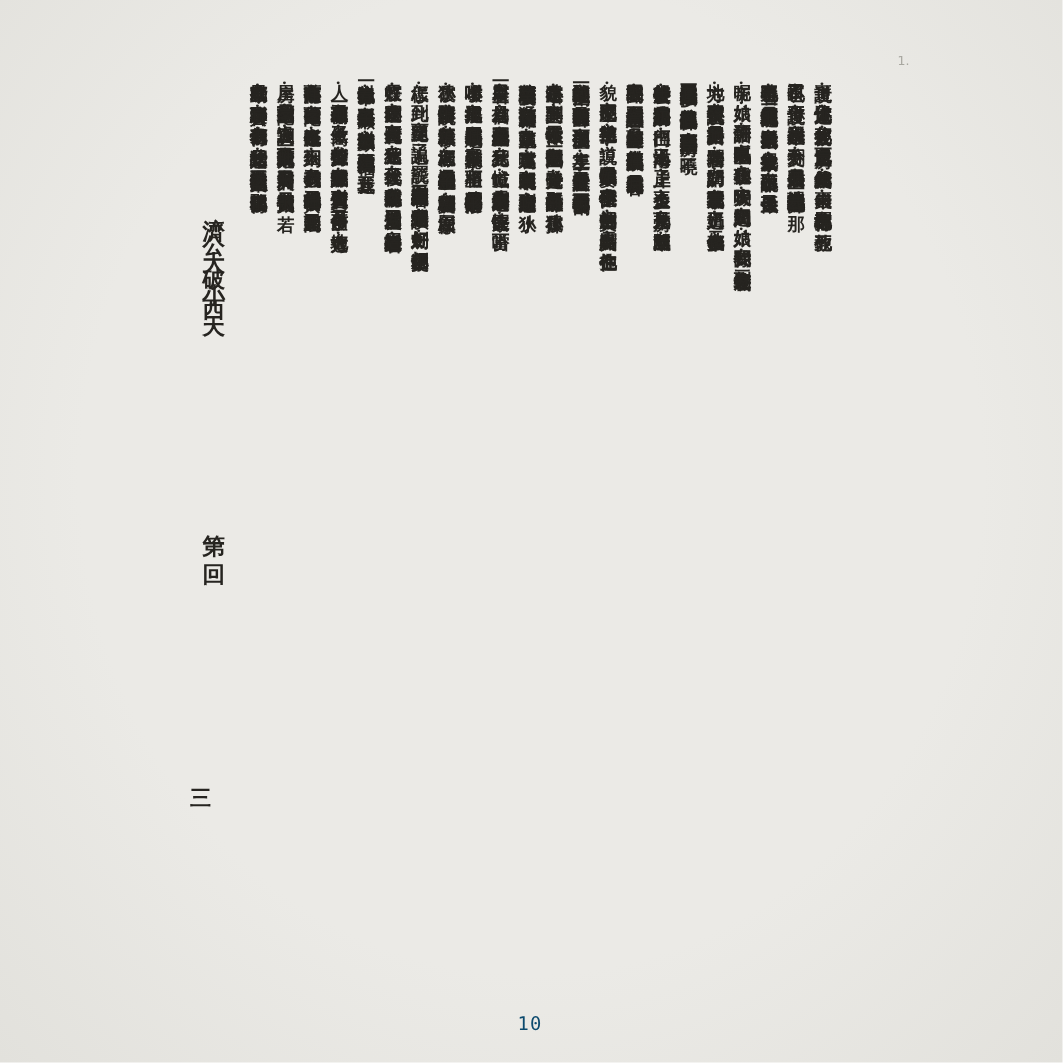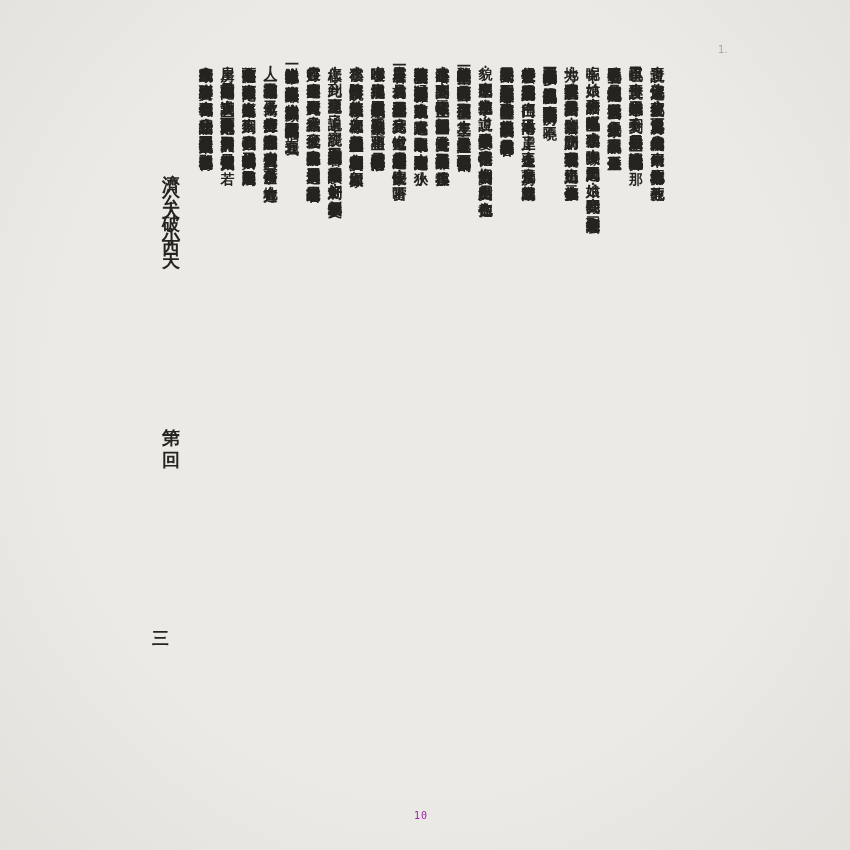--- a/index.html
+++ b/index.html
@@ -59,22 +59,22 @@
   .folio-number {
     left: 149px;
     top: 617px;
     font-size: 17px;
   }
   .page-number {
     position: absolute;
     left: 414px;
     top: 810px;
     font-family: "DejaVu Sans Mono", monospace;
-    font-size: 10px;
-    color: #a21caf;
+    font-size: 15px;
+    color: #0c4a6e;
     letter-spacing: 1px;
   }
   .margin-note {
     position: absolute;
     left: 718px;
     top: 44px;
     font-family: "DejaVu Sans", sans-serif;
     font-size: 10px;
     color: #a8a7a0;
   }

